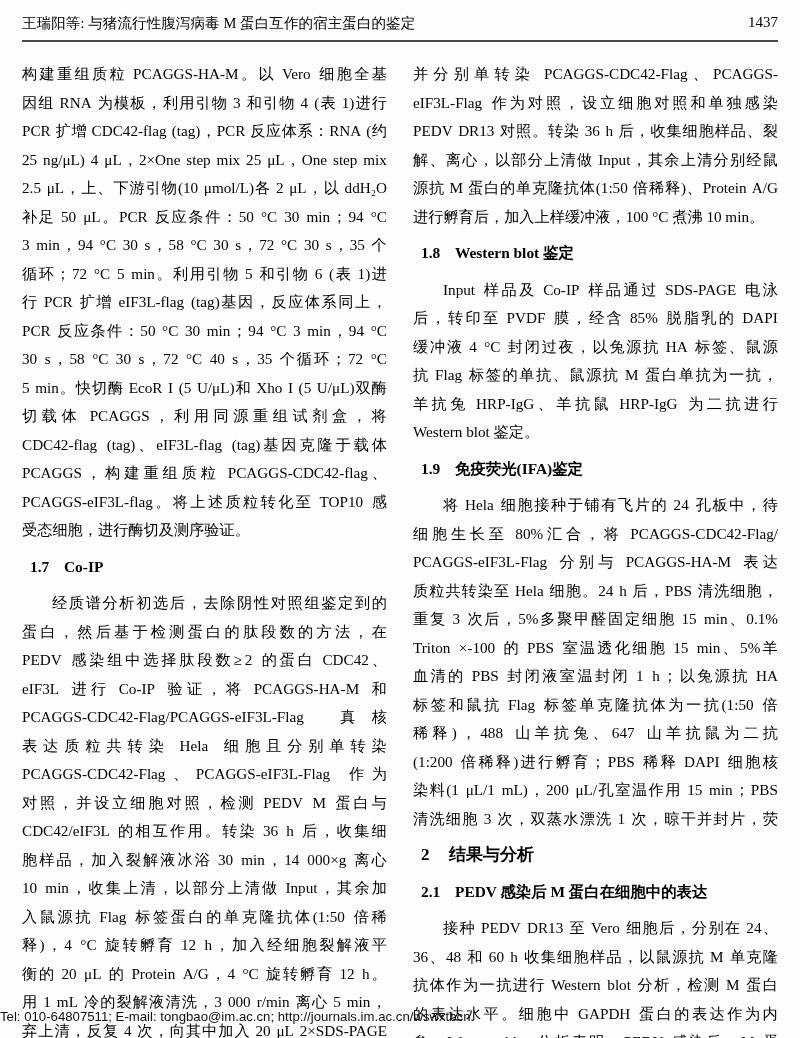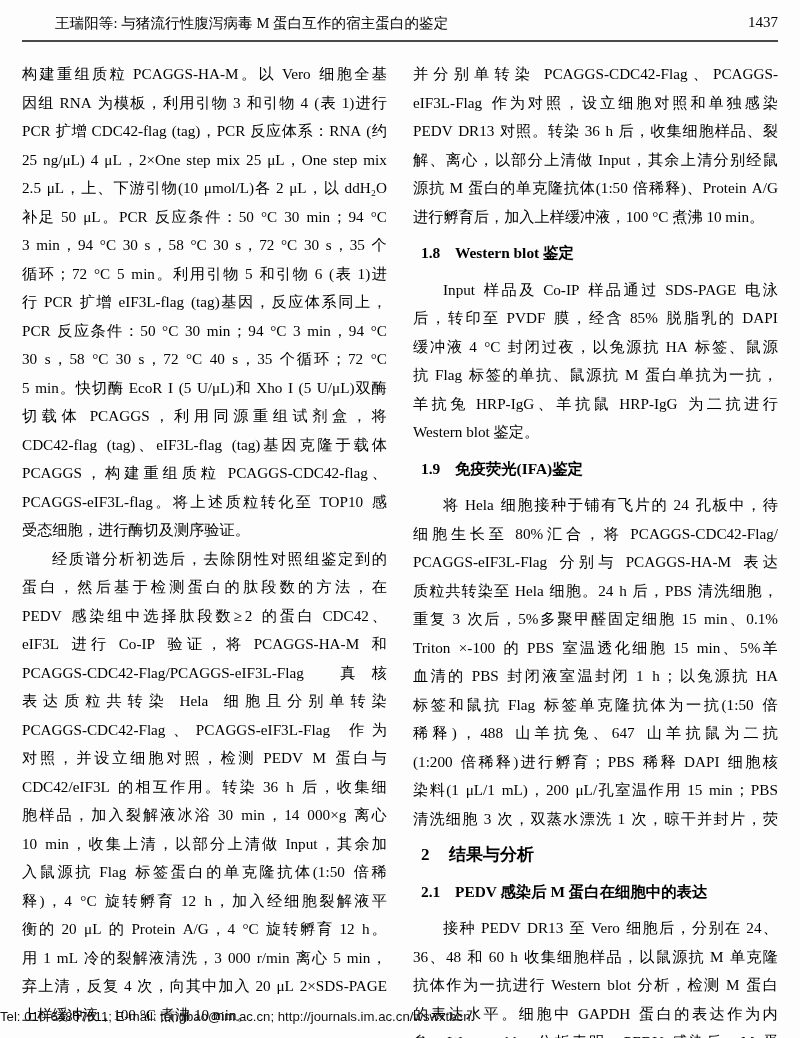--- a/index.html
+++ b/index.html
@@ -23,21 +23,20 @@
   
   .runhead {
     position: absolute;
     left: 22px;
     right: 22px;
     top: 14px;
     height: 26px;
     display: flex;
     align-items: flex-start;
     justify-content: space-between;
-    margin-left: 33px;
   }
   .runhead-title {
     font-size: 14.5px;
     letter-spacing: 0.1px;
     white-space: nowrap;
   }
   .runhead-page {
     font-size: 15px;
     font-family: "Liberation Serif", serif;
   }
@@ -499,20 +498,21 @@
             <span>转</span>
             <span>化</span>
             <span>至</span>
             <span> </span>
             <span>TOP10</span>
             <span> </span>
             <span>感</span>
           </span>
           <span class="ln">受态细胞，进行酶切及测序验证。</span>
         </p>
+        <div class="sec"><span class="num">1.7</span><span>Co-IP</span></div>
         <p class="para">
           <span class="ln j" style="padding-left: 30px;">
             <span>经</span>
             <span>质</span>
             <span>谱</span>
             <span>分</span>
             <span>析</span>
             <span>初</span>
             <span>选</span>
             <span>后</span>

